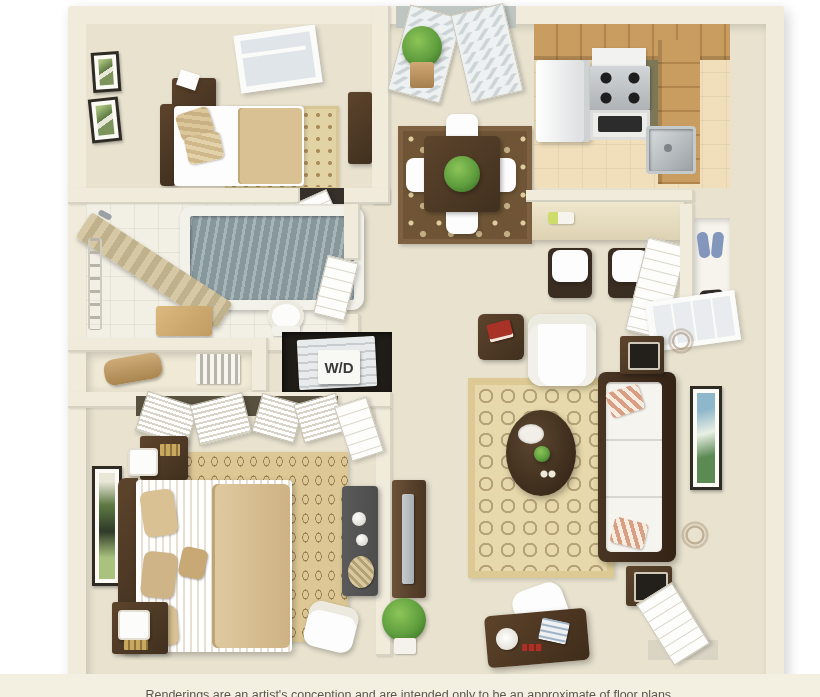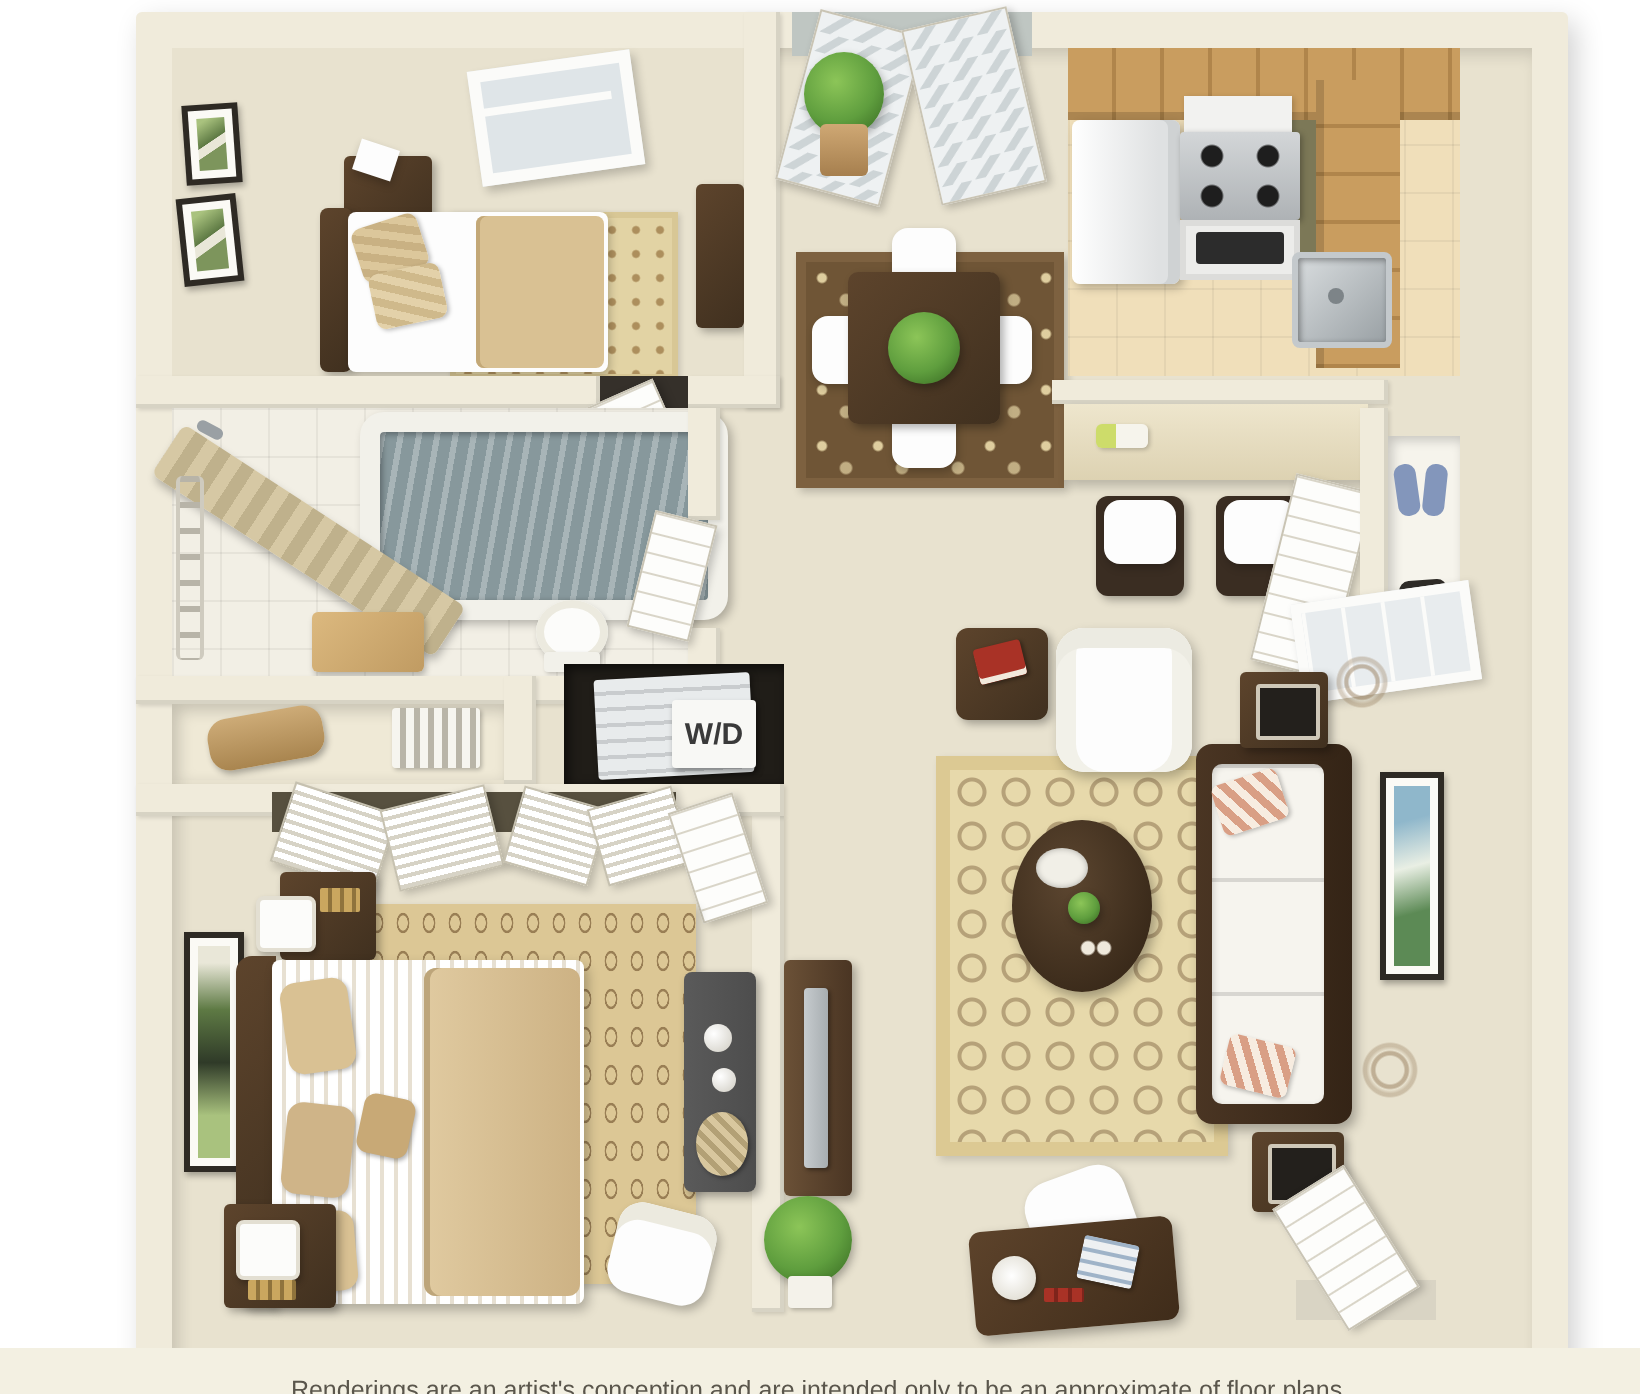--- a/index.html
+++ b/index.html
@@ -85,21 +85,21 @@
   <div class="abs door" style="left:320px;top:258px;width:30px;height:58px;transform:rotate(14deg);"></div>
   <div class="abs wall" style="left:68px;top:338px;width:216px;height:14px;"></div>
 
   <div class="abs floor-shade" style="left:86px;top:352px;width:166px;height:38px;background:#efe9d6;box-shadow:inset 3px 3px 8px rgba(0,0,0,.18);"></div>
   <div class="abs" style="left:104px;top:356px;width:58px;height:26px;background:linear-gradient(180deg,#cdab77,#a9854f);border-radius:10px;transform:rotate(-10deg);box-shadow:1px 2px 3px rgba(0,0,0,.3);"></div>
   <div class="abs" style="left:196px;top:354px;width:44px;height:30px;background:repeating-linear-gradient(90deg,#f6f5ef 0 4px,#b9b5a8 4px 7px);border-radius:2px;box-shadow:1px 1px 2px rgba(0,0,0,.25);"></div>
   <div class="abs wall" style="left:252px;top:338px;width:16px;height:54px;"></div>
 
   <div class="abs" style="left:282px;top:332px;width:110px;height:60px;background:#201d18;box-shadow:inset 2px 2px 6px rgba(0,0,0,.6);"></div>
   <div class="abs" style="left:298px;top:338px;width:78px;height:50px;background:repeating-linear-gradient(180deg,#e8ebec 0 6px,#c9ccce 6px 8px);border-radius:2px;transform:rotate(-3deg);box-shadow:1px 1px 3px rgba(0,0,0,.4);"></div>
-  <div class="abs" style="left:336px;top:350px;width:42px;height:34px;background:#f8f8f5;border-radius:2px;box-shadow:1px 2px 3px rgba(0,0,0,.35);
+  <div class="abs" style="left:318px;top:350px;width:42px;height:34px;background:#f8f8f5;border-radius:2px;box-shadow:1px 2px 3px rgba(0,0,0,.35);
               display:flex;align-items:center;justify-content:center;font-weight:bold;font-size:15px;color:var(--label-text,#3a3a3a);">
     <span>W/D</span>
   </div>
 
   <div class="abs" style="left:396px;top:6px;width:120px;height:22px;background:#bfc6c2;"></div>
   <div class="abs door" style="left:398px;top:10px;width:52px;height:86px;transform:rotate(15deg);background-image:repeating-linear-gradient(135deg,#eef1f2 0 8px,#cdd4d6 8px 12px);"></div>
   <div class="abs door" style="left:460px;top:8px;width:52px;height:88px;transform:rotate(-13deg);background-image:repeating-linear-gradient(135deg,#eef1f2 0 8px,#cdd4d6 8px 12px);"></div>
   <div class="abs plant" style="left:402px;top:26px;width:40px;height:42px;"></div>
   <div class="abs" style="left:410px;top:62px;width:24px;height:26px;background:linear-gradient(180deg,#cfa874,#a67f4e);border-radius:3px;"></div>
   <div class="abs" style="left:398px;top:126px;width:124px;height:108px;background-color:var(--rug-brown,#6f5536);background-image:radial-gradient(circle at 8px 8px,rgba(228,212,164,.95) 0 2px,transparent 3px),radial-gradient(circle at 20px 19px,rgba(228,212,164,.7) 0 2.6px,transparent 3.6px);background-size:28px 28px;border:5px solid #7d6140;box-shadow:2px 2px 4px rgba(0,0,0,.2);"></div>

